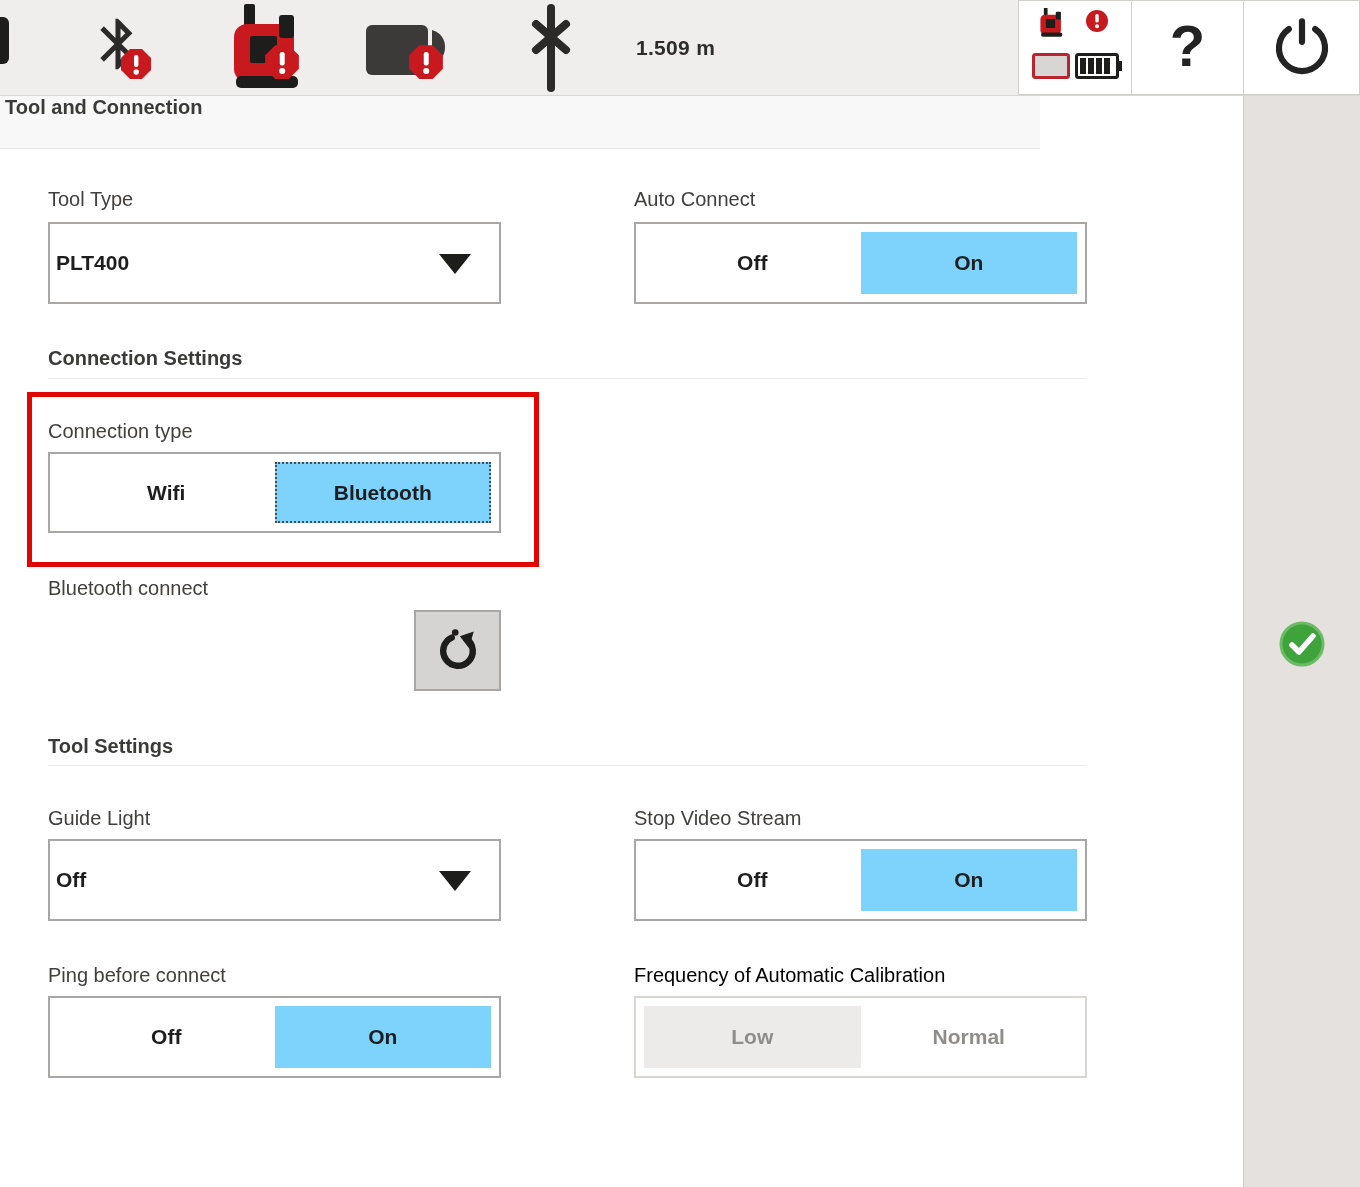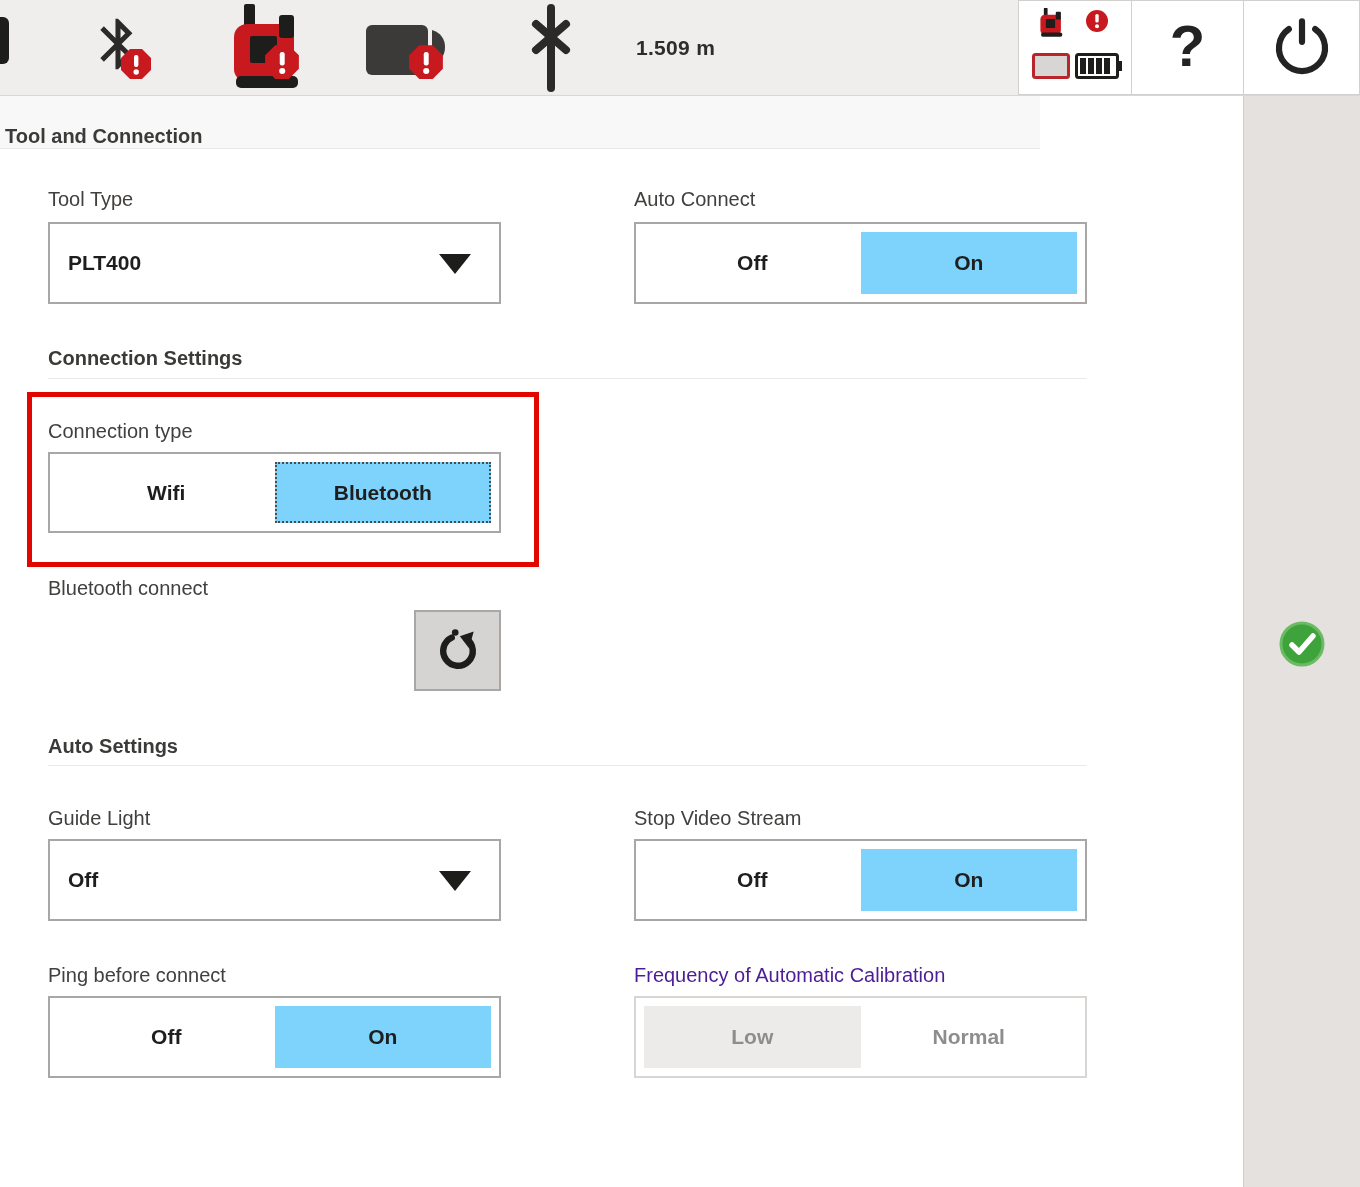--- a/index.html
+++ b/index.html
@@ -29,42 +29,42 @@
     border:1px solid #d2cfcc;box-sizing:border-box;
   }
   .cell-status{left:1018px;width:114px;}
   .cell-help{left:1131px;width:113px;display:flex;align-items:center;justify-content:center;}
   .cell-power{left:1243px;width:117px;display:flex;align-items:center;justify-content:center;}
   .help-glyph{font-size:58px;font-weight:bold;color:#232323;line-height:1;margin-top:-4px;}
   
   .header-bar{
     position:absolute;left:0;top:96px;width:1040px;height:52px;
     background:#f8f8f8;border-bottom:1px solid #e9e7e5;
-    display:flex;align-items:flex-end;z-index:1;
+    display:flex;align-items:flex-start;z-index:1;
   }
   .header-bar .title{font-size:20px;font-weight:bold;color:#3a3a38;padding-left:5px;}
   
   .right-panel{
     position:absolute;left:1243px;top:96px;width:117px;height:1091px;
     background:#e4e1de;border-left:1px solid #cfccc9;z-index:1;
   }
   .check-wrap{position:absolute;left:33px;top:523px;width:50px;height:50px;}
   
   .content{position:absolute;left:0;top:148px;width:1243px;height:1039px;background:#fff;}
   .fld-label{
     position:absolute;font-size:20px;color:#42403e;white-space:nowrap;
   }
-  .fld-label.disabled{color:#4c1d95;}
+  .fld-label.disabled{color:#000000;}
   .section-heading{
     position:absolute;font-size:20px;font-weight:bold;color:#3a3a38;white-space:nowrap;
   }
   .divider{position:absolute;left:48px;width:1039px;height:0;border-top:1px solid #eceae8;}
   .dropdown{
     position:absolute;background:#fff;border:2px solid #a9a7a5;box-sizing:border-box;
-    display:flex;align-items:center;padding-left:18px;
+    display:flex;align-items:center;padding-left:6px;
     font-size:21px;font-weight:bold;color:#1e1e1e;
   }
   .caret{
     position:absolute;right:28px;top:50%;margin-top:-9px;width:0;height:0;
     border-left:16px solid transparent;border-right:16px solid transparent;
     border-top:20px solid #1d1d1b;
   }
   .caret.near{right:22px;}
   .toggle{
     position:absolute;display:flex;background:#fff;
@@ -224,21 +224,21 @@
 
   <div class="fld-label" style="left:48px;top:429px;">Bluetooth connect</div>
   <div class="refresh-btn" style="left:414px;top:462px;width:87px;height:81px;">
     <svg width="48" height="48" viewBox="-26 -26 52 52">
       <path d="M -6.8 -14.5 A 16 16 0 1 0 9.2 -13.1" fill="none" stroke="#1d1d1b" stroke-width="7" stroke-linecap="round"></path>
       <polygon points="17,-21 2,-16 12,-3" fill="#1d1d1b"></polygon>
       <circle cx="-3" cy="-20" r="3.6" fill="#1d1d1b"></circle>
     </svg>
   </div>
 
-  <div class="section-heading" style="left:48px;top:587px;">Auto Settings</div>
+  <div class="section-heading" style="left:48px;top:587px;">Tool Settings</div>
   <div class="divider" style="top:617px;"></div>
 
   <div class="fld-label" style="left:48px;top:659px;">Guide Light</div>
   <div class="dropdown" style="left:48px;top:691px;width:453px;height:82px;">
     <span>Off</span>
     <span class="caret"></span>
   </div>
 
   <div class="fld-label" style="left:634px;top:659px;">Stop Video Stream</div>
   <div class="toggle" style="left:634px;top:691px;width:453px;height:82px;">

